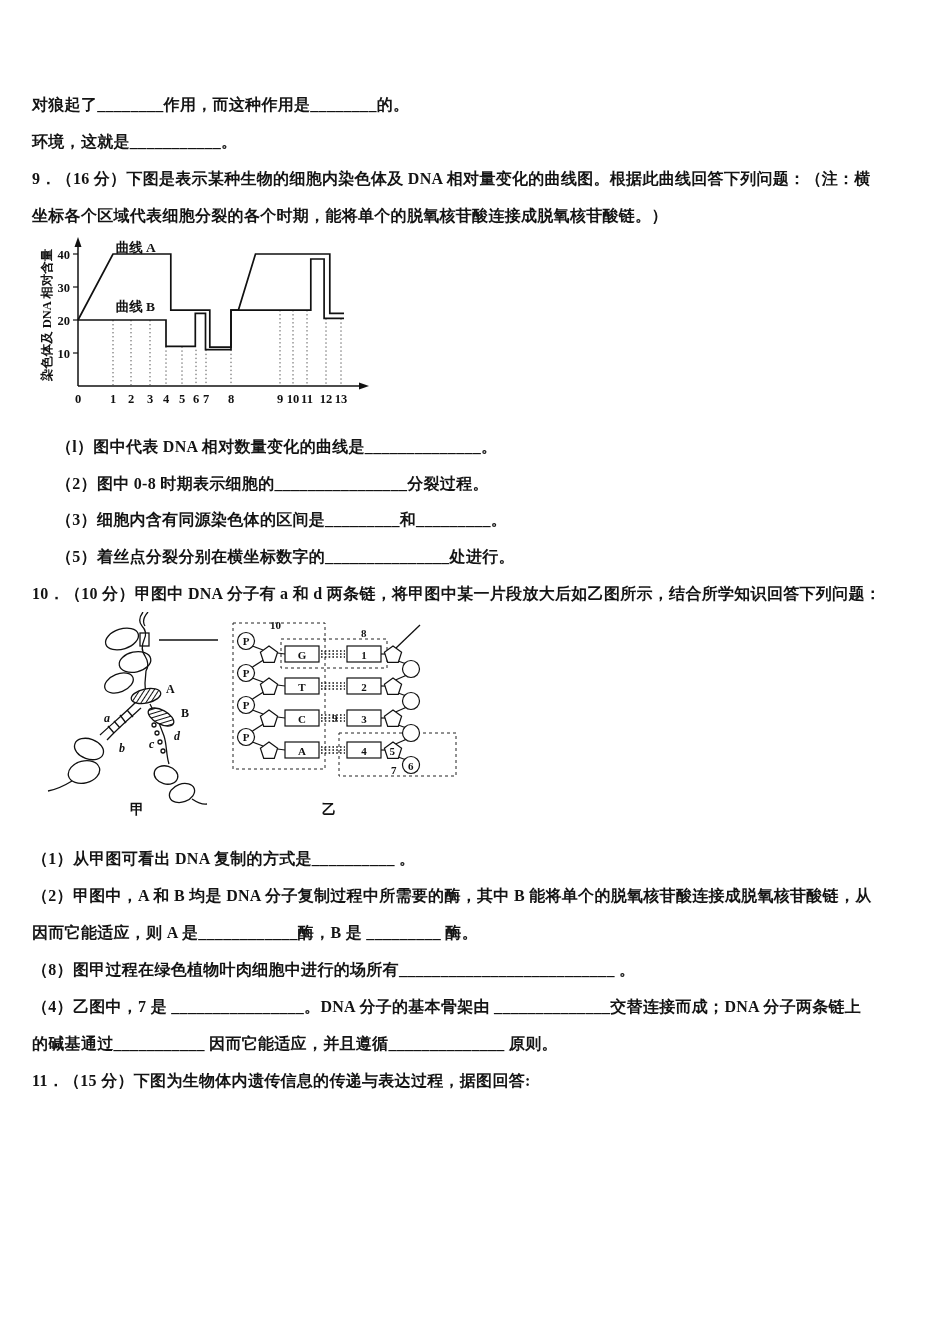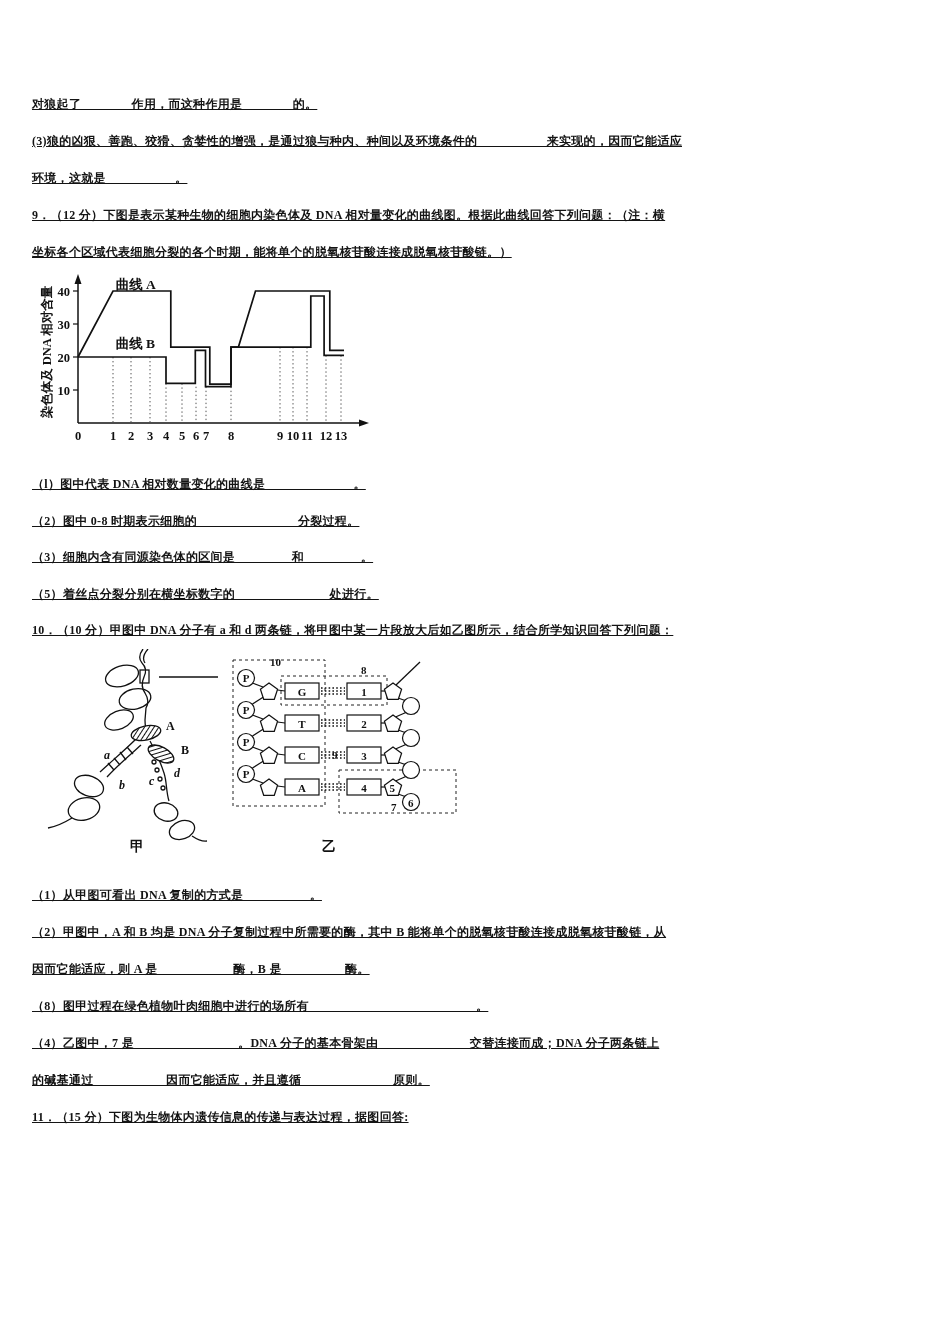--- a/index.html
+++ b/index.html
@@ -2,45 +2,44 @@
 <html><head>
 <meta charset="utf-8">
 <style>
   html,body{margin:0;padding:0;}
   body{
     width:950px;height:1344px;background:#ffffff;color:#141414;
     font-family:"Liberation Serif","DejaVu Serif",serif;font-weight:600;
     overflow:hidden;
   }
   .doc{padding:86px 28px 0 32px;}
-  .tl{height:37px;line-height:37px;font-size:12px;letter-spacing:.3px;white-space:nowrap;text-decoration:underline;}
-  .tl.item9{height:36.5px;line-height:36.5px;}
+  .tl{height:37px;line-height:37px;font-size:16px;letter-spacing:.3px;white-space:nowrap;}
+  .tl.item9{height:36.5px;line-height:36.5px;margin-left:24px;}
   .chart-wrap{height:195px;padding-left:6px;}
   .diagram-wrap{height:228px;padding-left:10px;}
   svg{display:block;}
   .ax{stroke:#111;stroke-width:1.5;}
   .ctick{font-family:"Liberation Serif",serif;font-size:12.5px;font-weight:700;fill:#111;}
   .clabel{font-family:"Liberation Serif",serif;font-size:13.5px;font-weight:700;fill:#111;}
   .ylab{font-family:"Liberation Serif",serif;font-size:12.5px;font-weight:700;fill:#111;}
   .dlabel{font-family:"Liberation Serif",serif;font-size:12px;font-weight:700;fill:#111;}
   .dlabel.small{font-size:11px;}
   .dlabel.italic{font-style:italic;font-weight:600;}
   .dlabel.big{font-size:14px;}
   .dashbox{fill:none;stroke:#222;stroke-width:1;stroke-dasharray:3,3;}
 </style>
 </head>
 <body>
 
 <div class="doc">
 
   <div class="tl">对狼起了________作用，而这种作用是________的。</div>
-  <div class="tl">(3)狼的凶狠、善跑、狡猾、贪婪性的增强，是通过狼与种内、种间以及环境条件的___________来实现的，因而它能适应</div>
   <div class="tl">环境，这就是___________。</div>
 
-  <div class="tl">9．（12 分）下图是表示某种生物的细胞内染色体及 DNA 相对量变化的曲线图。根据此曲线回答下列问题：（注：横</div>
+  <div class="tl">9．（16 分）下图是表示某种生物的细胞内染色体及 DNA 相对量变化的曲线图。根据此曲线回答下列问题：（注：横</div>
   <div class="tl">坐标各个区域代表细胞分裂的各个时期，能将单个的脱氧核苷酸连接成脱氧核苷酸链。）</div>
 
   <div class="chart-wrap">
     <svg id="chart-svg" width="340" height="192" viewBox="0 0 340 192">
       <g>
         <line class="ax" x1="40" y1="152" x2="40" y2="10"></line>
         <polygon points="40,3 36.5,13 43.5,13" fill="#111"></polygon>
         <line class="ax" x1="40" y1="152" x2="324" y2="152"></line>
         <polygon points="331,152 321,148.5 321,155.5" fill="#111"></polygon>
         <text class="ylab" transform="translate(13,81) rotate(-90)" text-anchor="middle">染色体及 DNA 相对含量</text>

